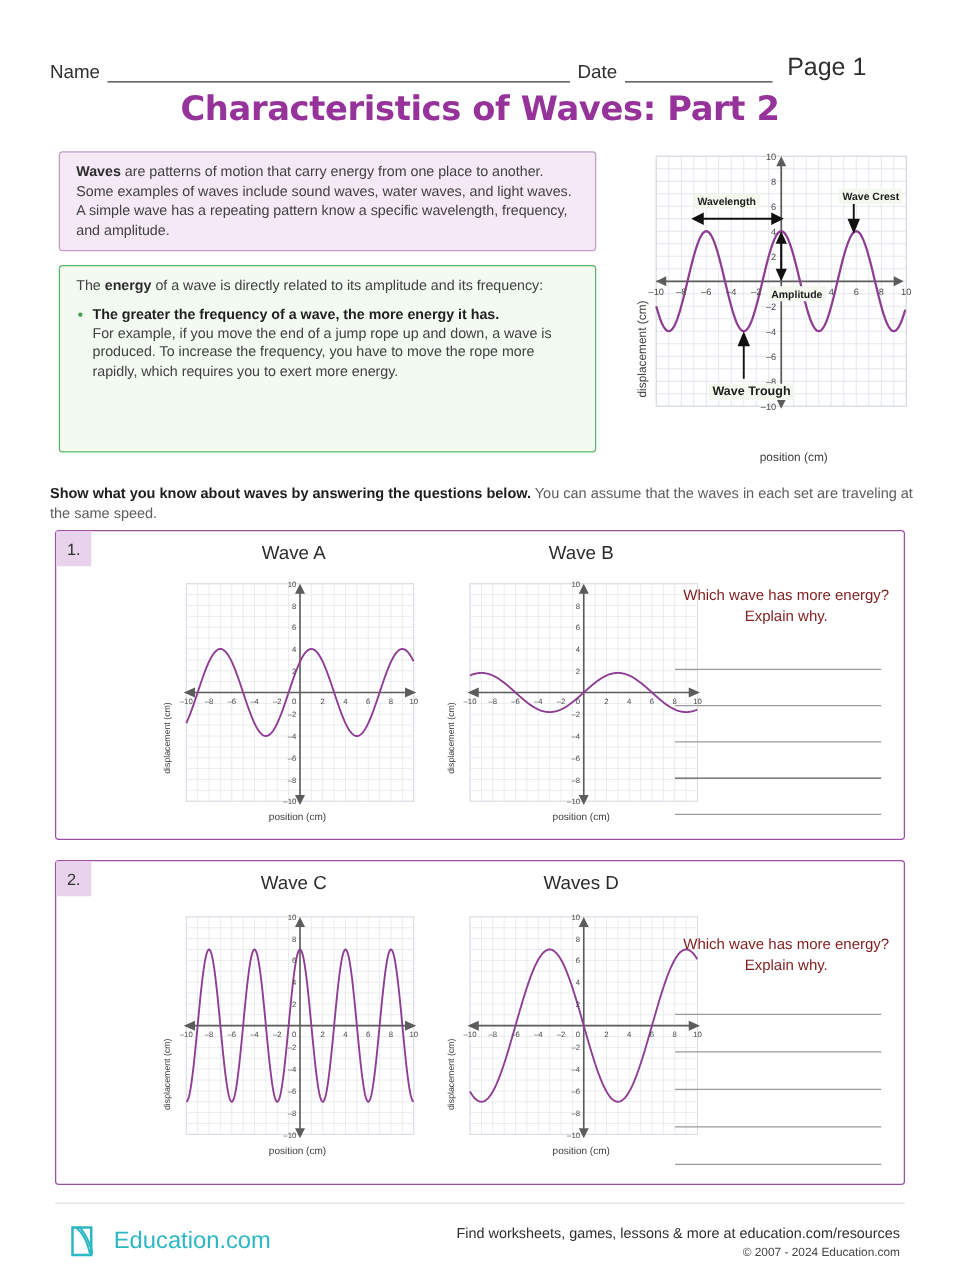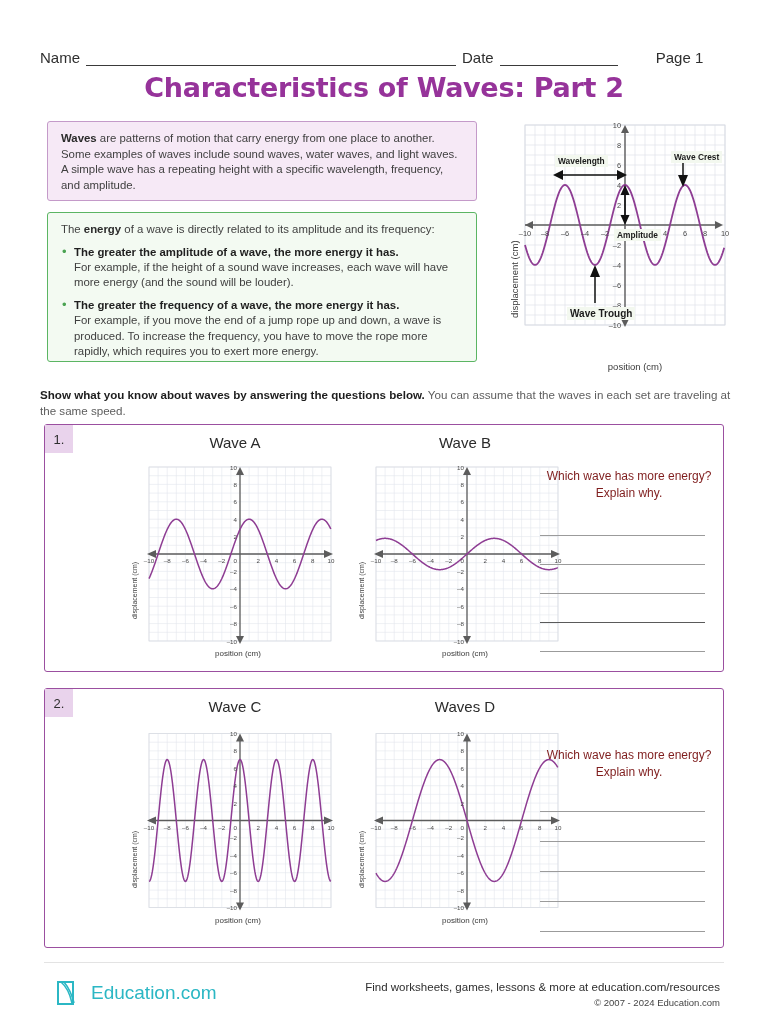--- a/index.html
+++ b/index.html
@@ -13,21 +13,21 @@
   }
   .page{position:relative;width:768px;height:1024px;}
 
   
   .hdr{position:absolute;left:40px;top:42px;width:690px;height:24px;
        display:flex;align-items:flex-end;font-size:15px;color:#2f2f2f;}
   .hdr .lbl{font-size:15px;white-space:nowrap;}
   .rule{flex:0 0 auto;border-bottom:1.4px solid #3a3a3a;height:14px;margin:0 6px;}
   .rule.name{width:370px;}
   .rule.date{width:118px;}
-  .pagenum{margin-left:32px;white-space:nowrap;font-size:15px;}
+  .pagenum{margin-left:6px;white-space:nowrap;font-size:20px;}
 
   h1.title{
     position:absolute;left:0;top:72px;width:768px;text-align:center;
     margin:0;font-size:27px;letter-spacing:-0.3px;
     font-weight:bold;color:#96339a;
     font-family:"DejaVu Sans", sans-serif;
   }
 
   
   .boxA{
@@ -95,30 +95,26 @@
     <span class="lbl">Name</span>
     <span class="rule name"></span>
     <span class="lbl">Date</span>
     <span class="rule date"></span>
     <span class="pagenum">Page 1</span>
   </div>
 
   <h1 class="title">Characteristics of Waves: Part 2</h1>
 
   <div class="boxA">
-    <p><b>Waves</b><span> are patterns of motion that carry energy from one place to another. Some examples of waves include sound waves, water waves, and light waves. A simple wave has a repeating height with a specific wavelength, frequency, and amplitude.</span></p>
+    <p><b>Waves</b><span> are patterns of motion that carry energy from one place to another. Some examples of waves include sound waves, water waves, and light waves. A simple wave has a repeating pattern know a specific wavelength, frequency, and amplitude.</span></p>
   </div>
 
   <div class="boxB">
     <p><span>The </span><b>energy</b><span> of a wave is directly related to its amplitude and its frequency:</span></p>
     <ul class="bul">
-      <li>
-        <span class="hd">The greater the amplitude of a wave, the more energy it has.</span>
-        <span>For example, if the height of a sound wave increases, each wave will have more energy (and the sound will be louder).</span>
-      </li>
       <li>
         <span class="hd">The greater the frequency of a wave, the more energy it has.</span>
         <span>For example, if you move the end of a jump rope up and down, a wave is produced. To increase the frequency, you have to move the rope more rapidly, which requires you to exert more energy.</span>
       </li>
     </ul>
   </div>
 
   <div class="refwrap">
     <div class="axlab-y" style="left:14px;top:205px;">displacement (cm)</div>
     <svg width="250" height="248" viewBox="0 0 250 248" style="position:absolute;left:0;top:0;">

